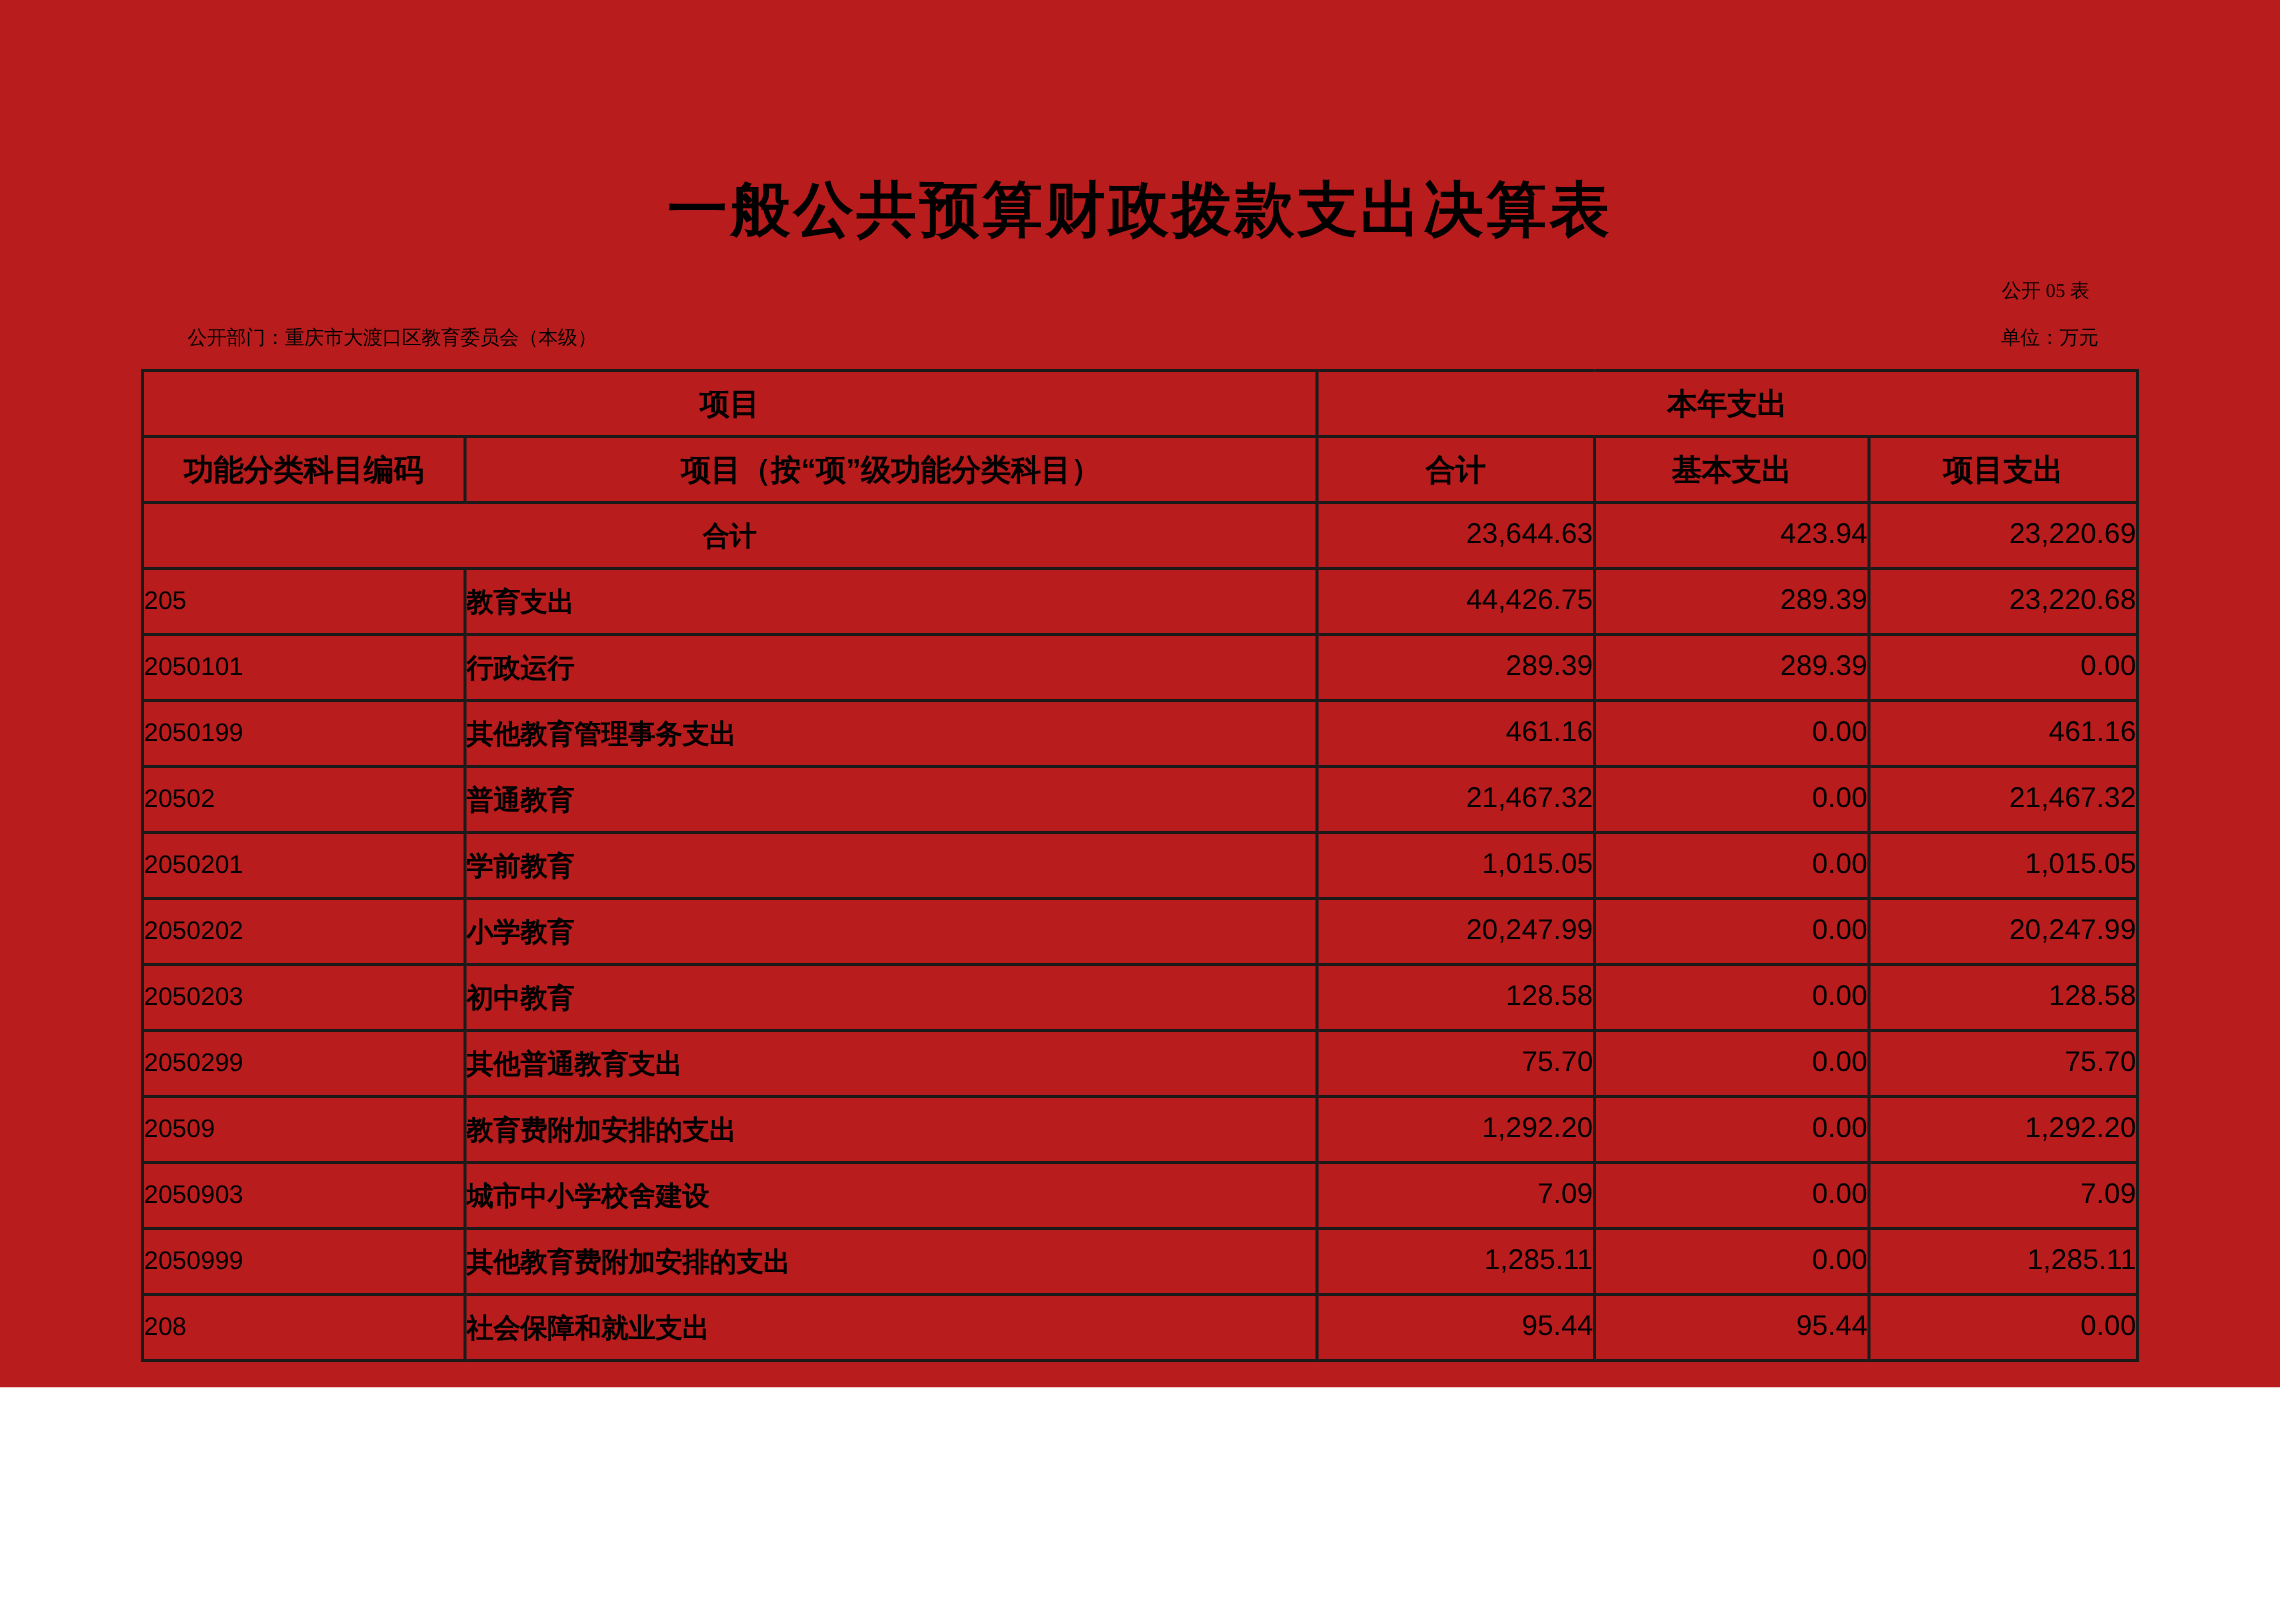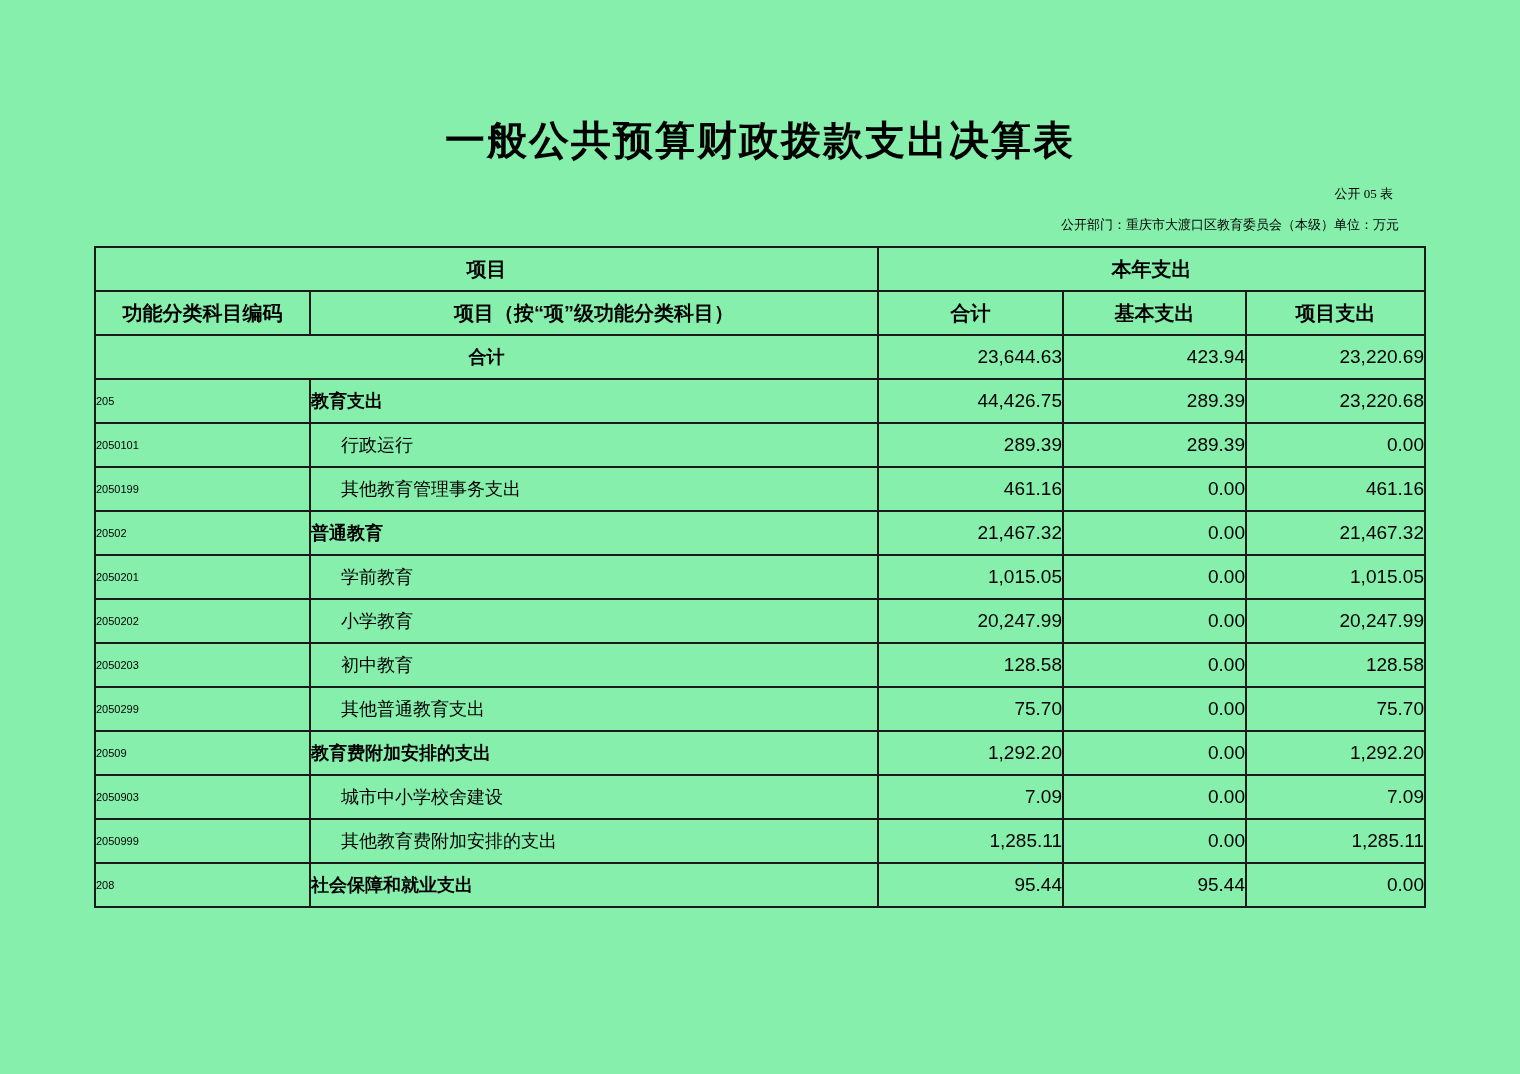--- a/index.html
+++ b/index.html
@@ -3,22 +3,22 @@
 <meta charset="utf-8">
 <style>
   html, body {
     margin: 0;
     padding: 0;
     background: #ffffff;
   }
   .page {
     position: relative;
     width: 1520px;
-    height: 1074px;
-    background: #86efac;
+    height: 925px;
+    background: #b91c1c;
     color: #000000;
     overflow: hidden;
     font-family: "Liberation Sans", sans-serif;
   }
   .doc-title {
     margin: 0;
     padding-top: 116px;
     text-align: center;
     font-family: "Liberation Sans", "DejaVu Sans", sans-serif;
     font-weight: bold;
@@ -37,21 +37,21 @@
     margin-top: 18px;
     text-align: right;
     padding-right: 32px;
     height: 24px;
     line-height: 24px;
   }
   .meta-line2 {
     margin-top: 6px;
     margin-bottom: 8px;
     display: flex;
-    justify-content: flex-end;
+    justify-content: space-between;
     height: 26px;
     line-height: 26px;
   }
   .meta-line2 .dept { padding-left: 30px; }
   .meta-line2 .unit { padding-right: 26px; }
 
   table.budget {
     width: 1330px;
     margin: 0 auto;
     border-collapse: collapse;
@@ -67,34 +67,34 @@
   }
   table.budget thead th {
     font-family: "Liberation Sans", "DejaVu Sans", sans-serif;
     font-weight: bold;
     font-size: 20px;
     text-align: center;
     vertical-align: middle;
   }
   td.code {
     font-family: "Liberation Sans", "DejaVu Sans", sans-serif;
-    font-size: 11px;
+    font-size: 17px;
     text-align: left;
     padding-left: 10px;
     vertical-align: middle;
   }
   td.item {
     font-family: "Liberation Serif", "DejaVu Serif", serif;
     font-size: 18px;
     text-align: left;
     padding-left: 9px;
     vertical-align: middle;
   }
   td.item.cat { font-weight: bold; }
-  td.item.detail { padding-left: 30px; font-weight: normal; }
+  td.item.detail { font-weight: bold; }
   td.item.grand {
     text-align: center;
     font-weight: bold;
     padding-left: 0;
   }
   td.num {
     font-family: "Liberation Sans", "DejaVu Sans", sans-serif;
     font-size: 19px;
     text-align: right;
     padding-right: 10px;

